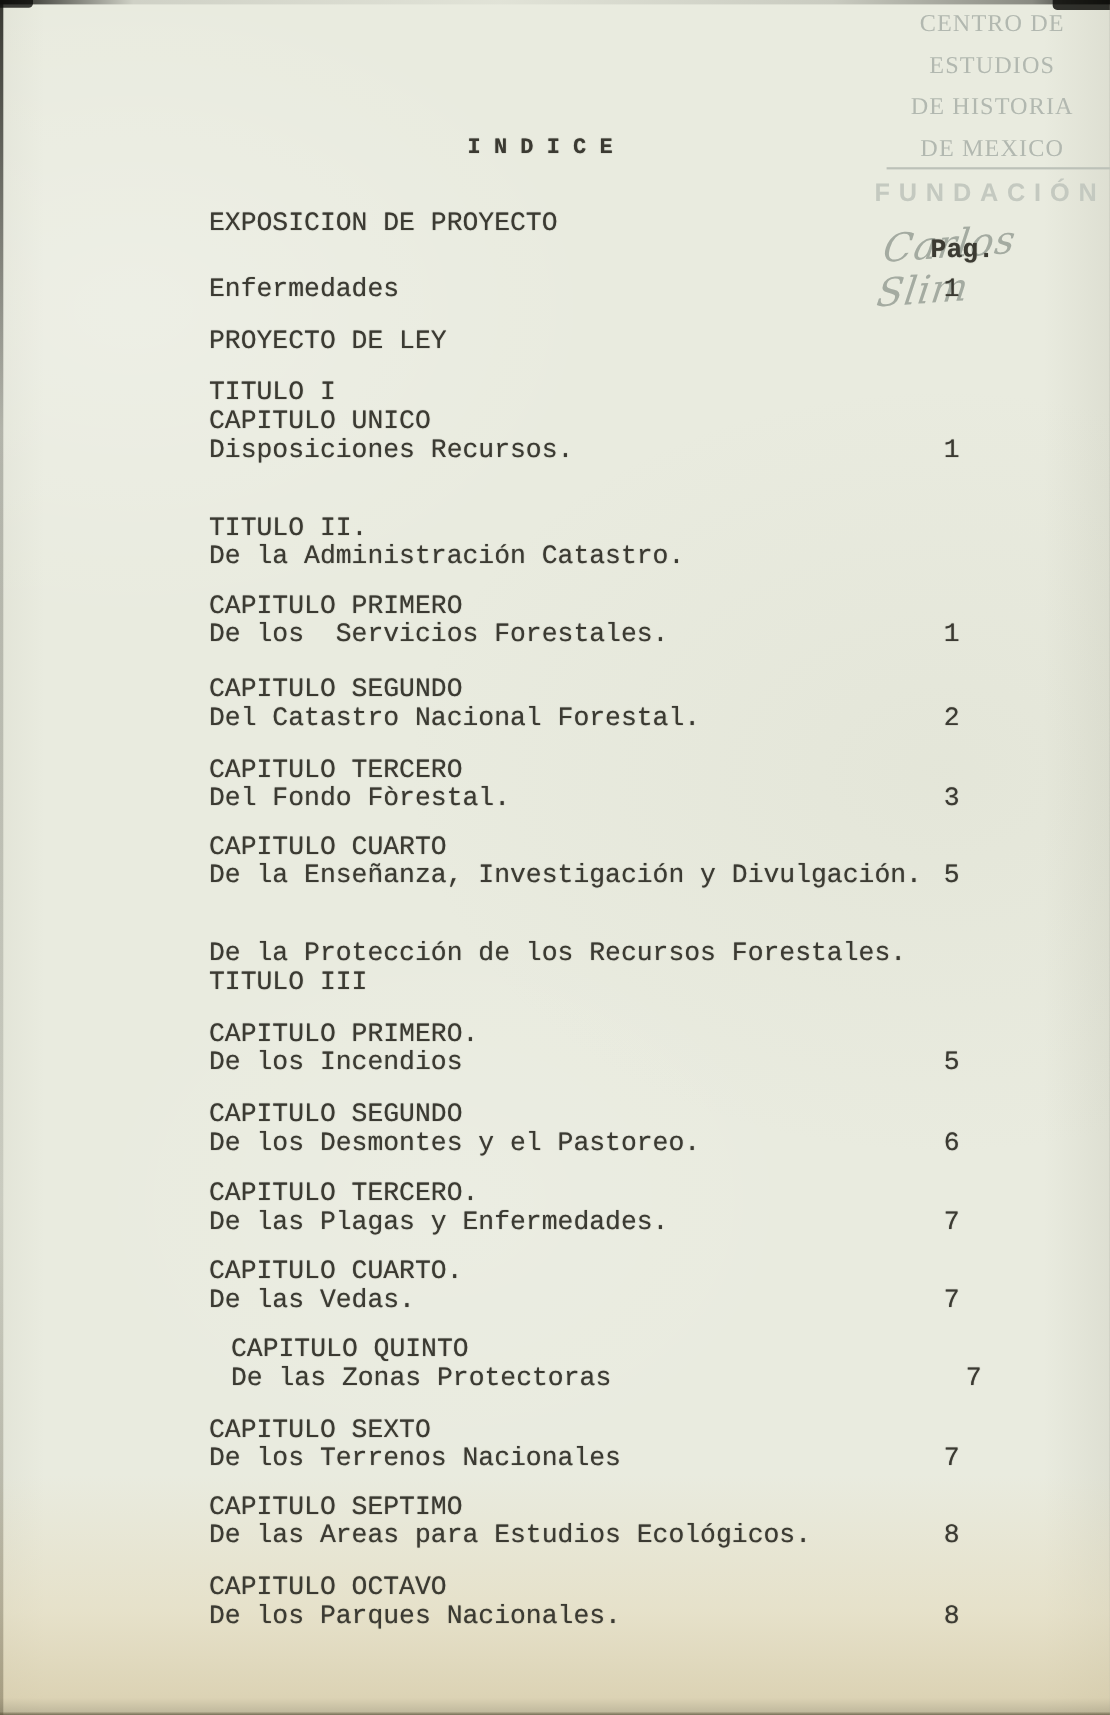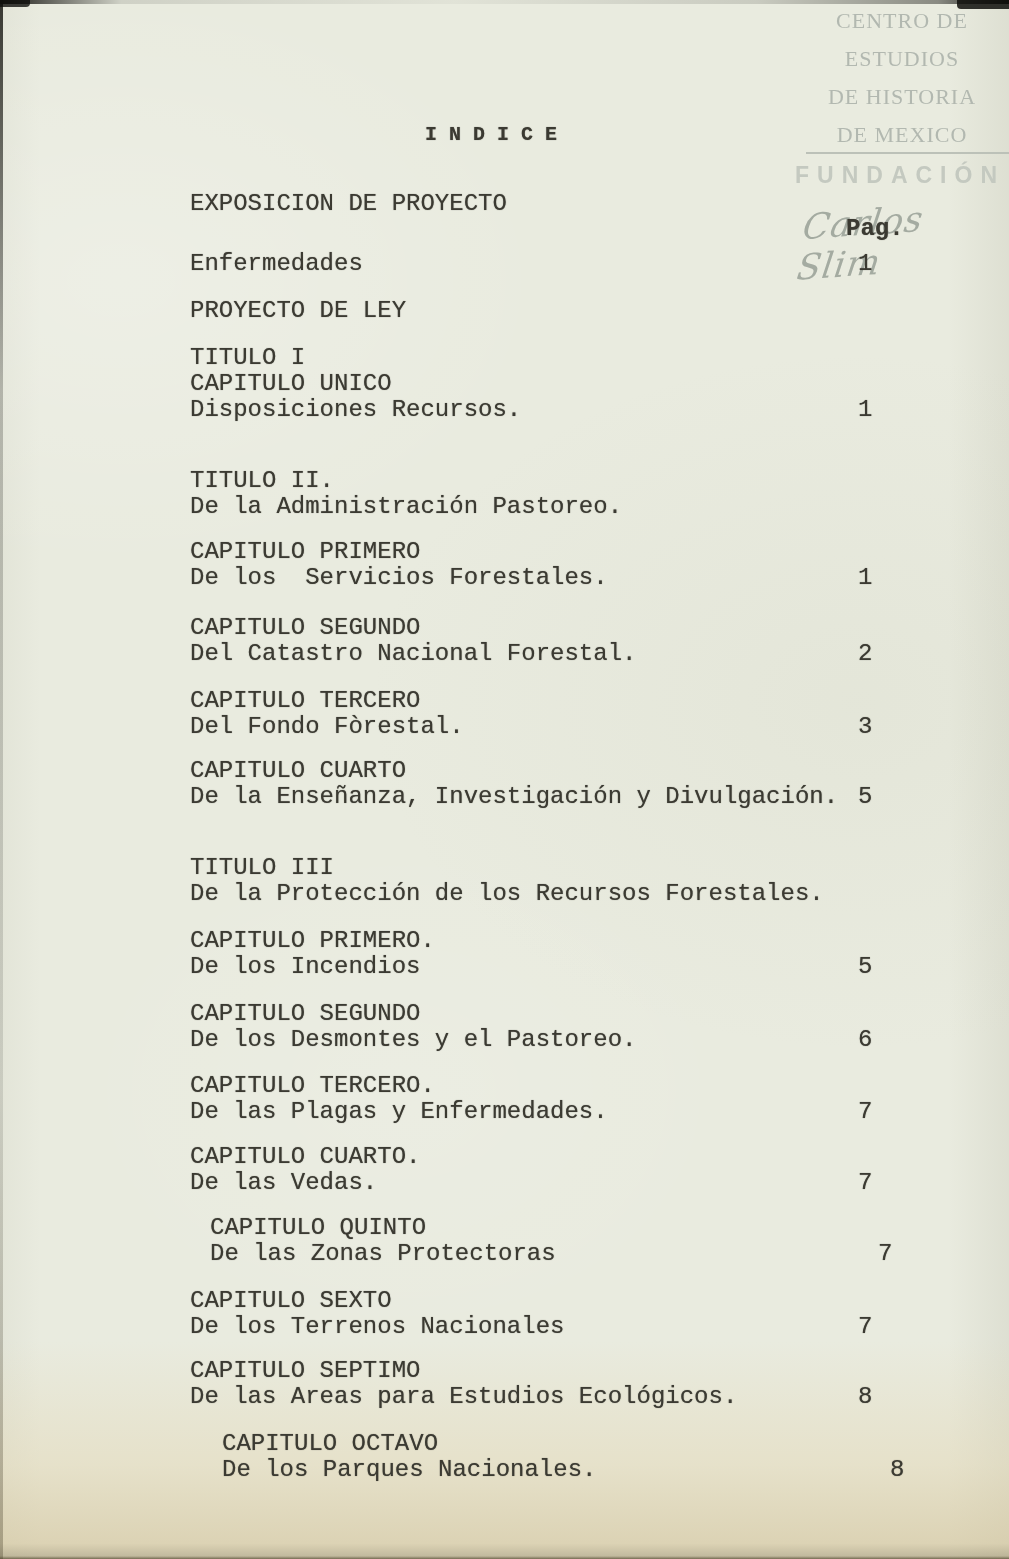--- a/index.html
+++ b/index.html
@@ -142,41 +142,41 @@
       <div class="toc-section" style="top: 298px;">
         <div class="toc-line typed"><span class="toc-text">PROYECTO DE LEY</span></div>
       </div>
       <div class="toc-section" style="top: 345px;">
         <div class="toc-line typed"><span class="toc-text">TITULO I</span></div>
         <div class="toc-line typed"><span class="toc-text">CAPITULO UNICO</span></div>
         <div class="toc-line typed"><span class="toc-text">Disposiciones Recursos.</span><span class="toc-page">1</span></div>
       </div>
       <div class="toc-section" style="top: 468px;">
         <div class="toc-line typed"><span class="toc-text">TITULO II.</span></div>
-        <div class="toc-line typed"><span class="toc-text">De la Administración Pastoreo.</span></div>
+        <div class="toc-line typed"><span class="toc-text">De la Administración Catastro.</span></div>
       </div>
       <div class="toc-section" style="top: 539px;">
         <div class="toc-line typed"><span class="toc-text">CAPITULO PRIMERO</span></div>
         <div class="toc-line typed"><span class="toc-text">De los  Servicios Forestales.</span><span class="toc-page">1</span></div>
       </div>
       <div class="toc-section" style="top: 615px;">
         <div class="toc-line typed"><span class="toc-text">CAPITULO SEGUNDO</span></div>
         <div class="toc-line typed"><span class="toc-text">Del Catastro Nacional Forestal.</span><span class="toc-page">2</span></div>
       </div>
       <div class="toc-section" style="top: 688px;">
         <div class="toc-line typed"><span class="toc-text">CAPITULO TERCERO</span></div>
         <div class="toc-line typed"><span class="toc-text">Del Fondo Fòrestal.</span><span class="toc-page">3</span></div>
       </div>
       <div class="toc-section" style="top: 758px;">
         <div class="toc-line typed"><span class="toc-text">CAPITULO CUARTO</span></div>
         <div class="toc-line typed"><span class="toc-text">De la Enseñanza, Investigación y Divulgación.</span><span class="toc-page">5</span></div>
       </div>
       <div class="toc-section" style="top: 855px;">
+        <div class="toc-line typed"><span class="toc-text">De la Protección de los Recursos Forestales.</span></div>
         <div class="toc-line typed"><span class="toc-text">TITULO III</span></div>
-        <div class="toc-line typed"><span class="toc-text">De la Protección de los Recursos Forestales.</span></div>
       </div>
       <div class="toc-section" style="top: 928px;">
         <div class="toc-line typed"><span class="toc-text">CAPITULO PRIMERO.</span></div>
         <div class="toc-line typed"><span class="toc-text">De los Incendios</span><span class="toc-page">5</span></div>
       </div>
       <div class="toc-section" style="top: 1001px;">
         <div class="toc-line typed"><span class="toc-text">CAPITULO SEGUNDO</span></div>
         <div class="toc-line typed"><span class="toc-text">De los Desmontes y el Pastoreo.</span><span class="toc-page">6</span></div>
       </div>
       <div class="toc-section" style="top: 1073px;">
@@ -192,19 +192,19 @@
         <div class="toc-line typed"><span class="toc-text">De las Zonas Protectoras</span><span class="toc-page">7</span></div>
       </div>
       <div class="toc-section" style="top: 1288px;">
         <div class="toc-line typed"><span class="toc-text">CAPITULO SEXTO</span></div>
         <div class="toc-line typed"><span class="toc-text">De los Terrenos Nacionales</span><span class="toc-page">7</span></div>
       </div>
       <div class="toc-section" style="top: 1358px;">
         <div class="toc-line typed"><span class="toc-text">CAPITULO SEPTIMO</span></div>
         <div class="toc-line typed"><span class="toc-text">De las Areas para Estudios Ecológicos.</span><span class="toc-page">8</span></div>
       </div>
-      <div class="toc-section" style="top: 1431px; margin-left: 32px;">
+      <div class="toc-section" style="top: 1431px;">
         <div class="toc-line typed"><span class="toc-text">CAPITULO OCTAVO</span></div>
         <div class="toc-line typed"><span class="toc-text">De los Parques Nacionales.</span><span class="toc-page">8</span></div>
       </div>
     </div>
 
 </div>
 
 </body></html>

